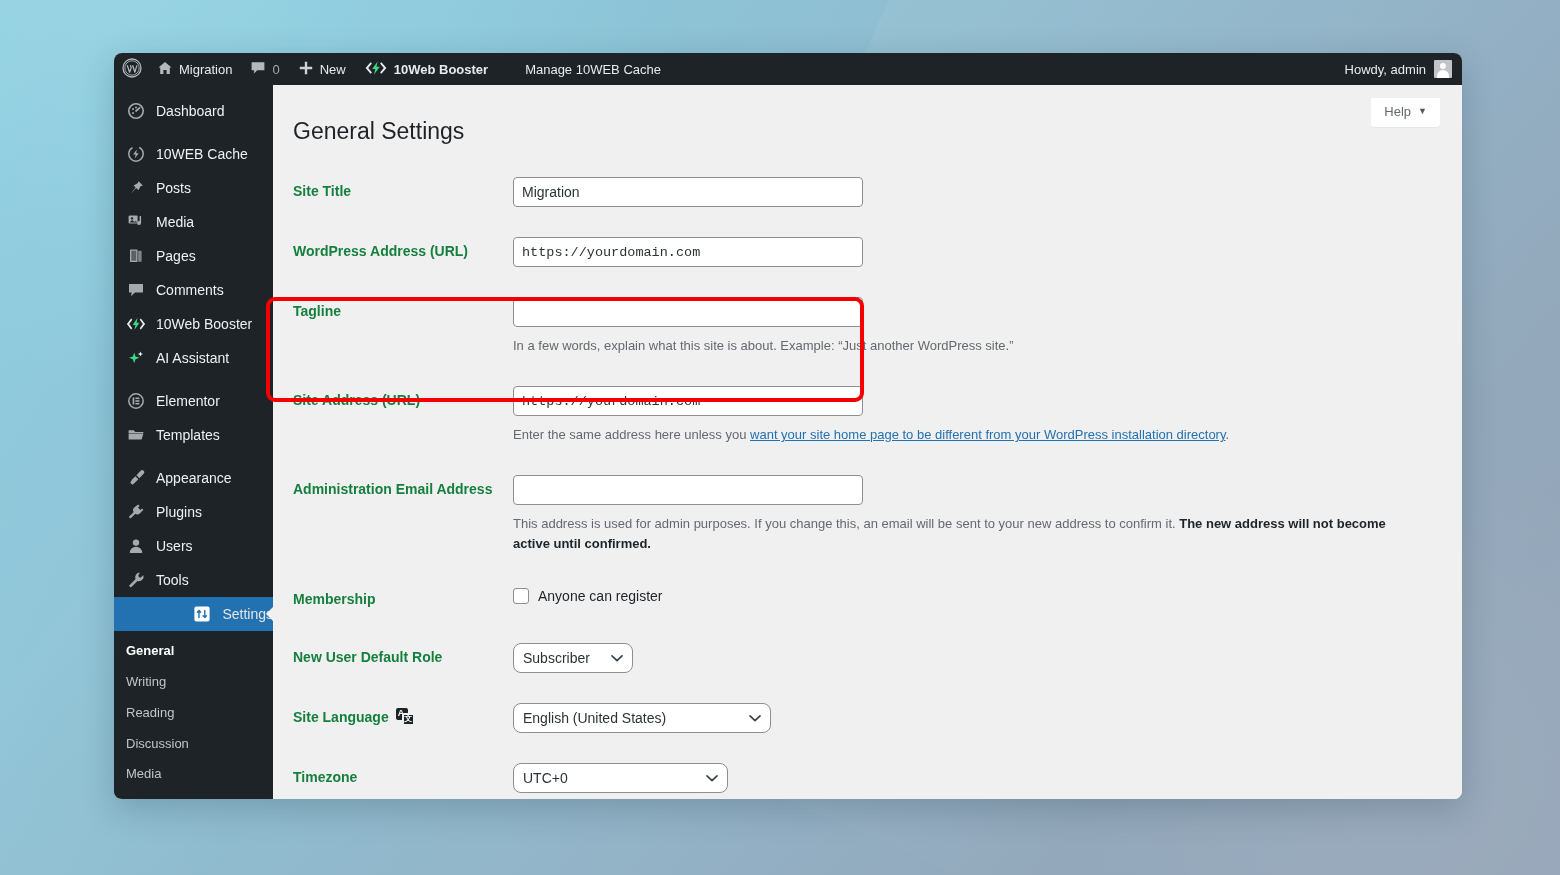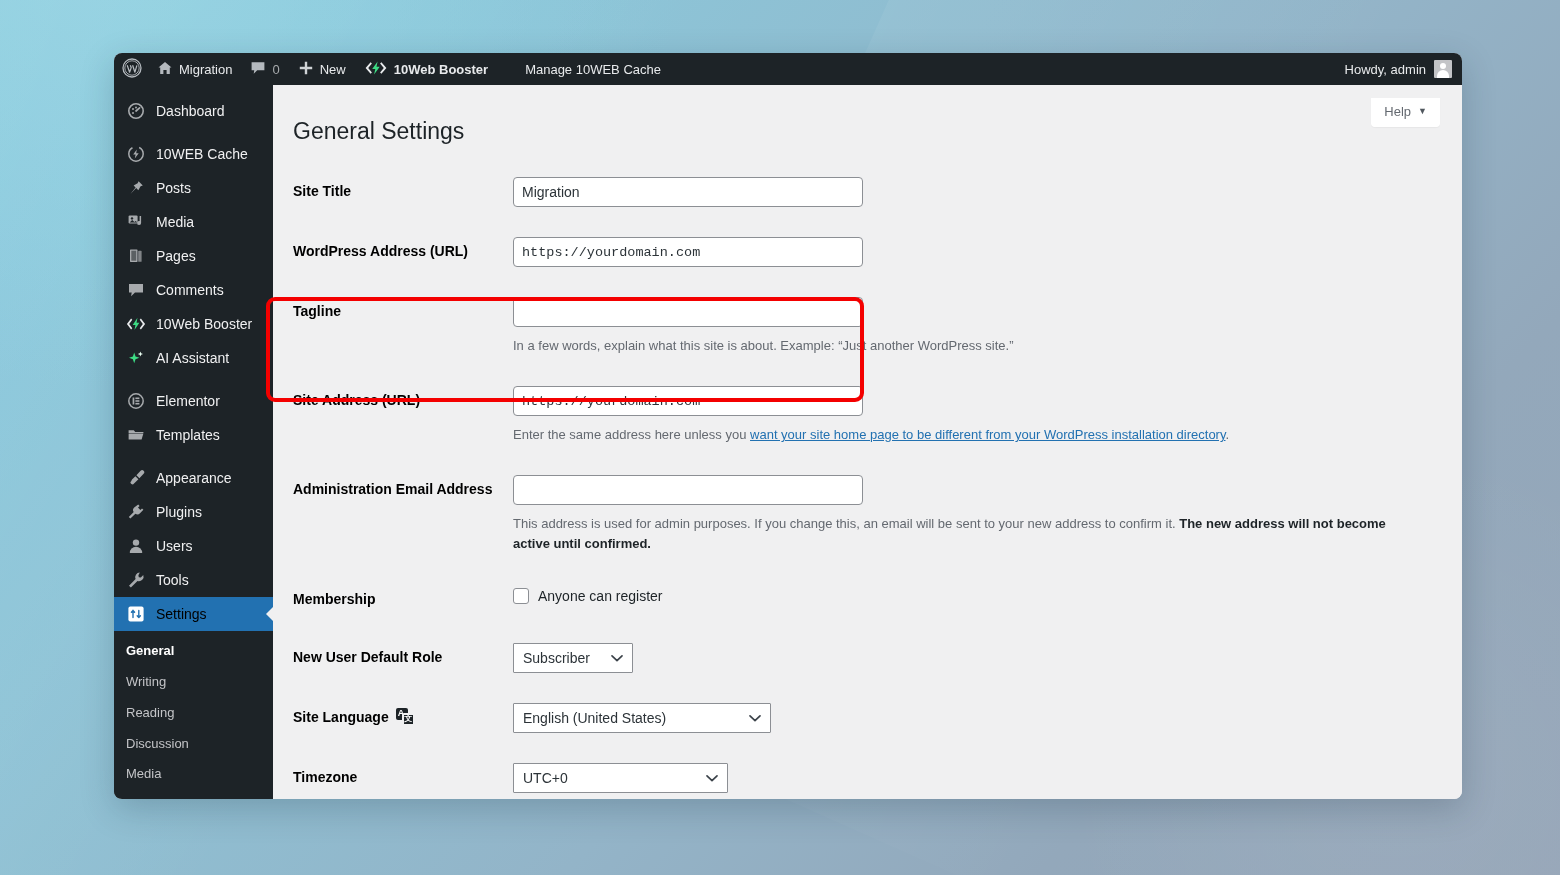--- a/index.html
+++ b/index.html
@@ -104,21 +104,21 @@
     font-size: 14px; color: #f0f0f1;
     position: relative;
   }
   .menu-item .mi-icon {
     width: 20px; height: 20px; flex: 0 0 20px;
     display: flex; align-items: center; justify-content: center;
     color: #a7aaad;
   }
   .menu-item .mi-icon svg { display: block; }
   .menu-item.current {
-    background: #2271b1; color: #000000;
+    background: #2271b1; color: #e5e5e5; justify-content: flex-end;
   }
   .menu-item.current .mi-icon { color: #fff; }
   .menu-item.current::after {
     content: "";
     position: absolute; right: -1px; top: 50%;
     transform: translateY(-50%);
     border-style: solid;
     border-width: 8px 8px 8px 0;
     border-color: transparent #f0f0f1 transparent transparent;
   }
@@ -163,21 +163,21 @@
     margin: 0;
     padding: 33px 0 17px 0;
   }
 
   .form-table { width: 100%; border-collapse: collapse; }
   .form-table tr { vertical-align: top; }
   .form-table th {
     text-align: left;
     font-size: 14px;
     font-weight: bold;
-    color: #000000;
+    color: #15803d;
     width: 220px;
     padding: 20px 10px 20px 0;
     line-height: 1.3;
     margin-left: 24px;
   }
   .form-table td {
     padding: 15px 10px 15px 0;
     font-size: 14px;
     color: #1d2327;
   }
@@ -220,21 +220,21 @@
   .chk-label { font-size: 14px; color: #1d2327; }
 
   .sel {
     position: relative; display: inline-block;
   }
   select.wp-select {
     -webkit-appearance: none; appearance: none;
     height: 30px;
     padding: 0 30px 0 9px;
     border: 1px solid #8c8f94;
-    border-radius: 1px;
+    border-radius: 8px;
     background: #fff;
     color: #2c3338;
     font-size: 14px;
     font-family: "Liberation Sans", sans-serif;
     line-height: 28px;
   }
   select.role   { width: 120px; }
   select.lang   { width: 258px; }
   select.tz     { width: 215px; }
   .sel-caret {

